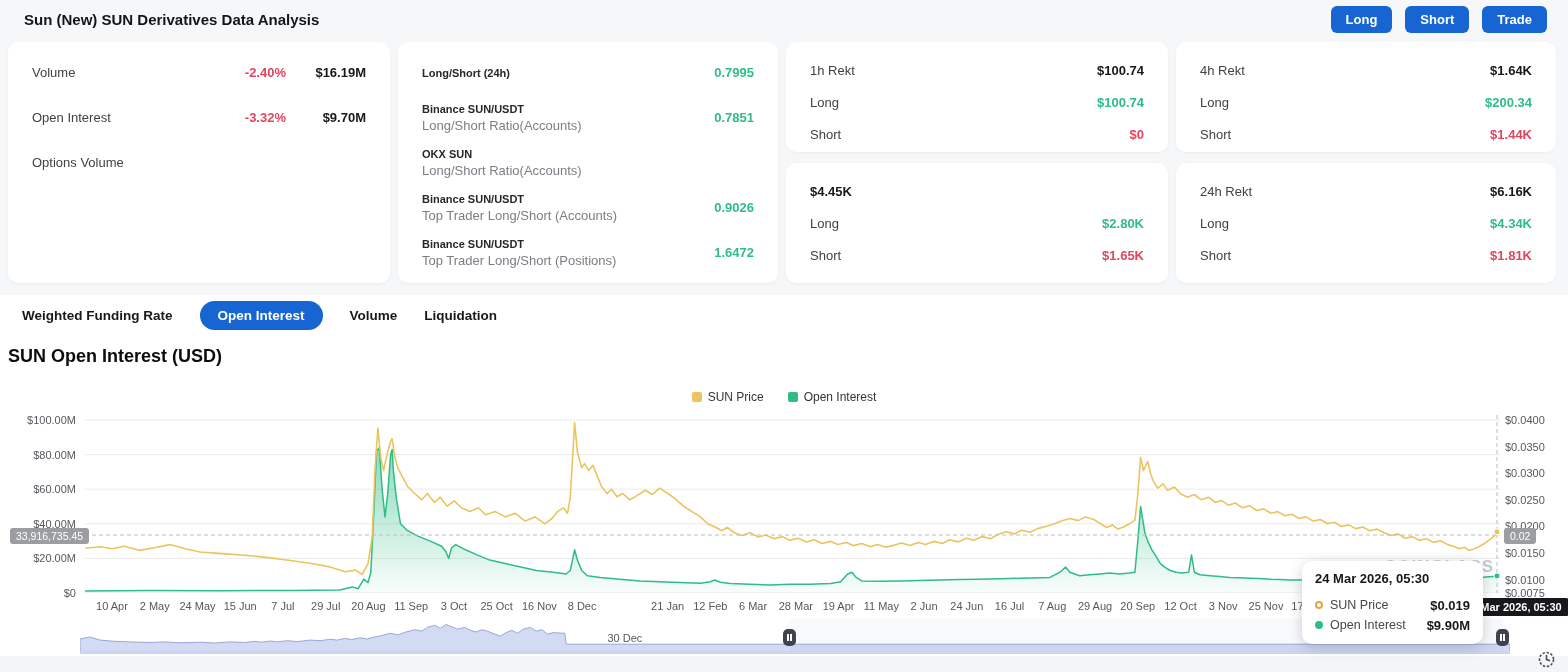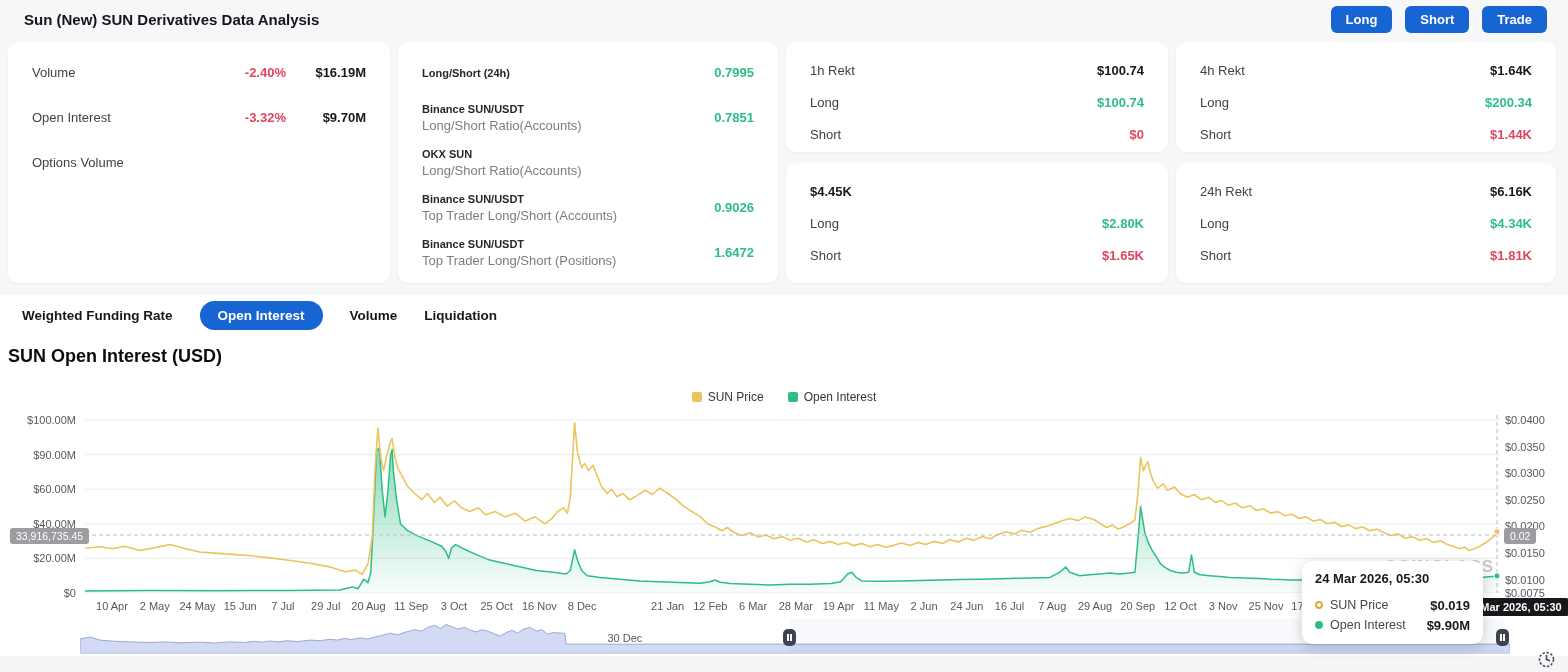--- a/index.html
+++ b/index.html
@@ -207,21 +207,21 @@
       <span>SUN Price</span>
     </div>
     <div class="legend-item">
       <span class="legend-swatch" style="background: rgb(46, 189, 133);"></span>
       <span>Open Interest</span>
     </div>
   </div>
 
 <div id="left-axis">
     <div class="ytick left" style="top: 414px;">$100.00M</div>
-    <div class="ytick left" style="top: 448.6px;">$90.00M</div>
+    <div class="ytick left" style="top: 448.6px;">$80.00M</div>
     <div class="ytick left" style="top: 483.2px;">$60.00M</div>
     <div class="ytick left" style="top: 517.8px;">$40.00M</div>
     <div class="ytick left" style="top: 552.4px;">$20.00M</div>
     <div class="ytick left" style="top: 587px;">$0</div>
   </div>
 <div id="right-axis">
     <div class="ytick right" style="top: 414px;">$0.0400</div>
     <div class="ytick right" style="top: 440.615px;">$0.0350</div>
     <div class="ytick right" style="top: 467.231px;">$0.0300</div>
     <div class="ytick right" style="top: 493.846px;">$0.0250</div>

